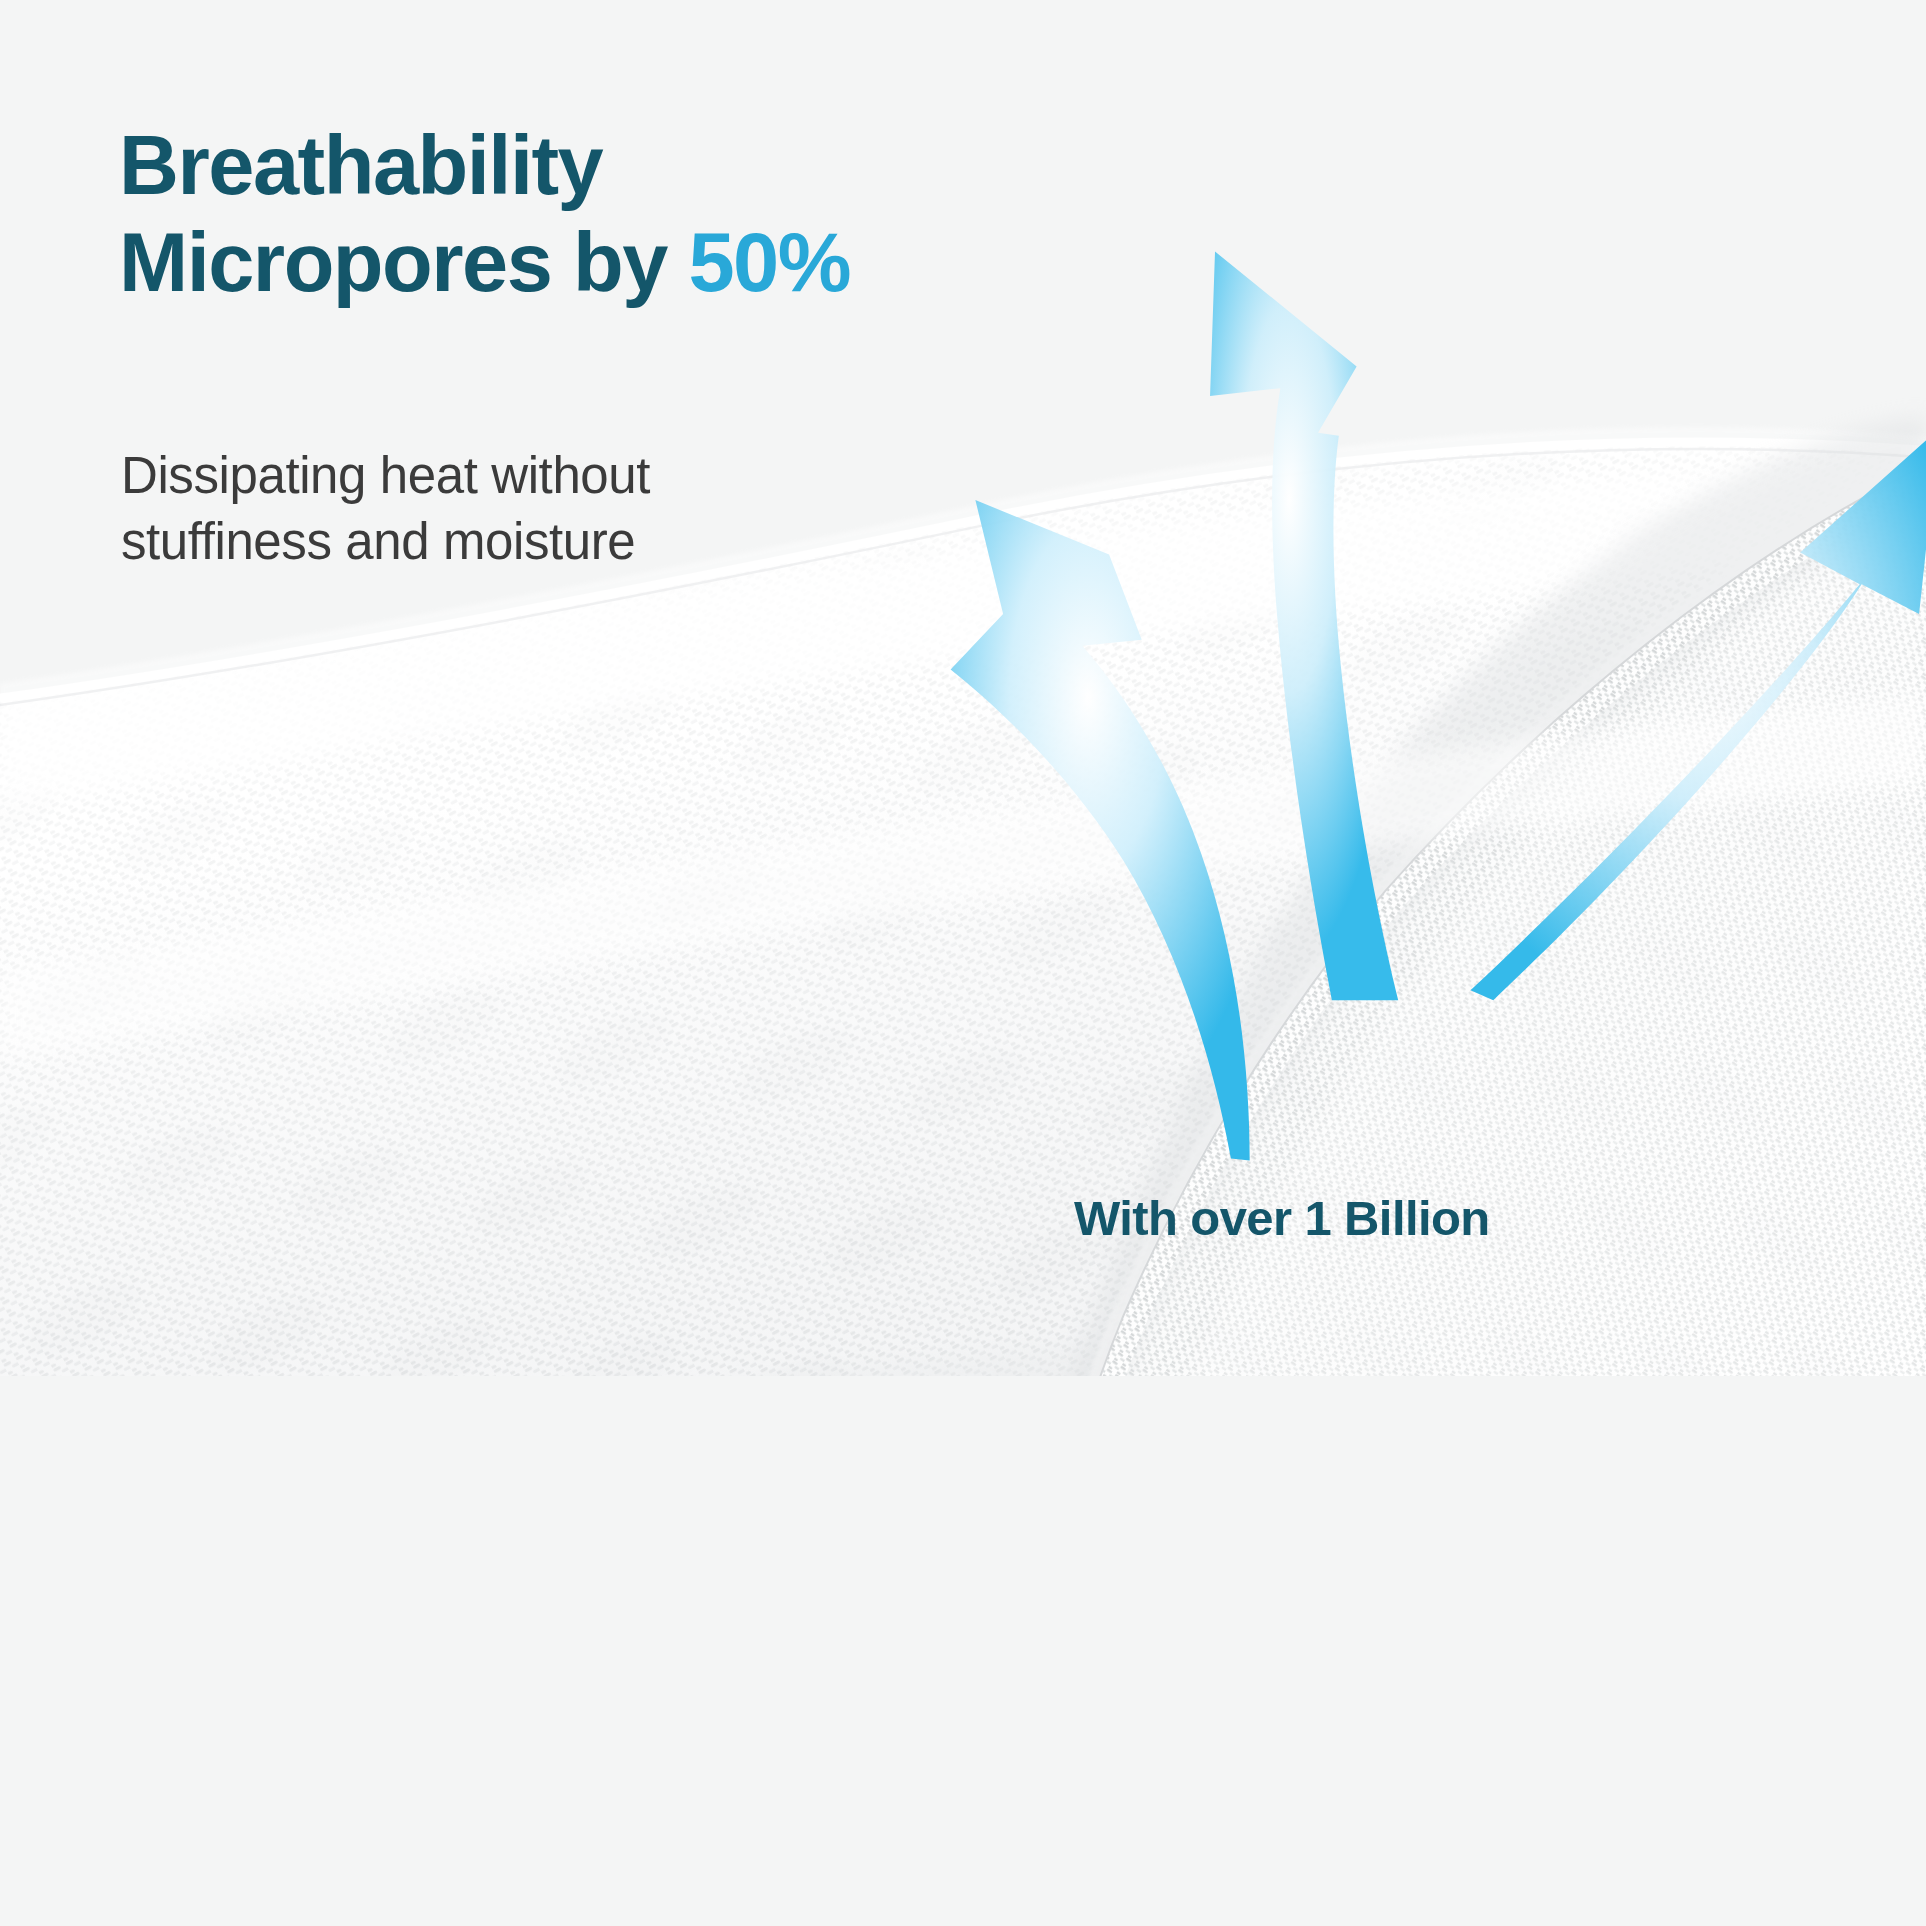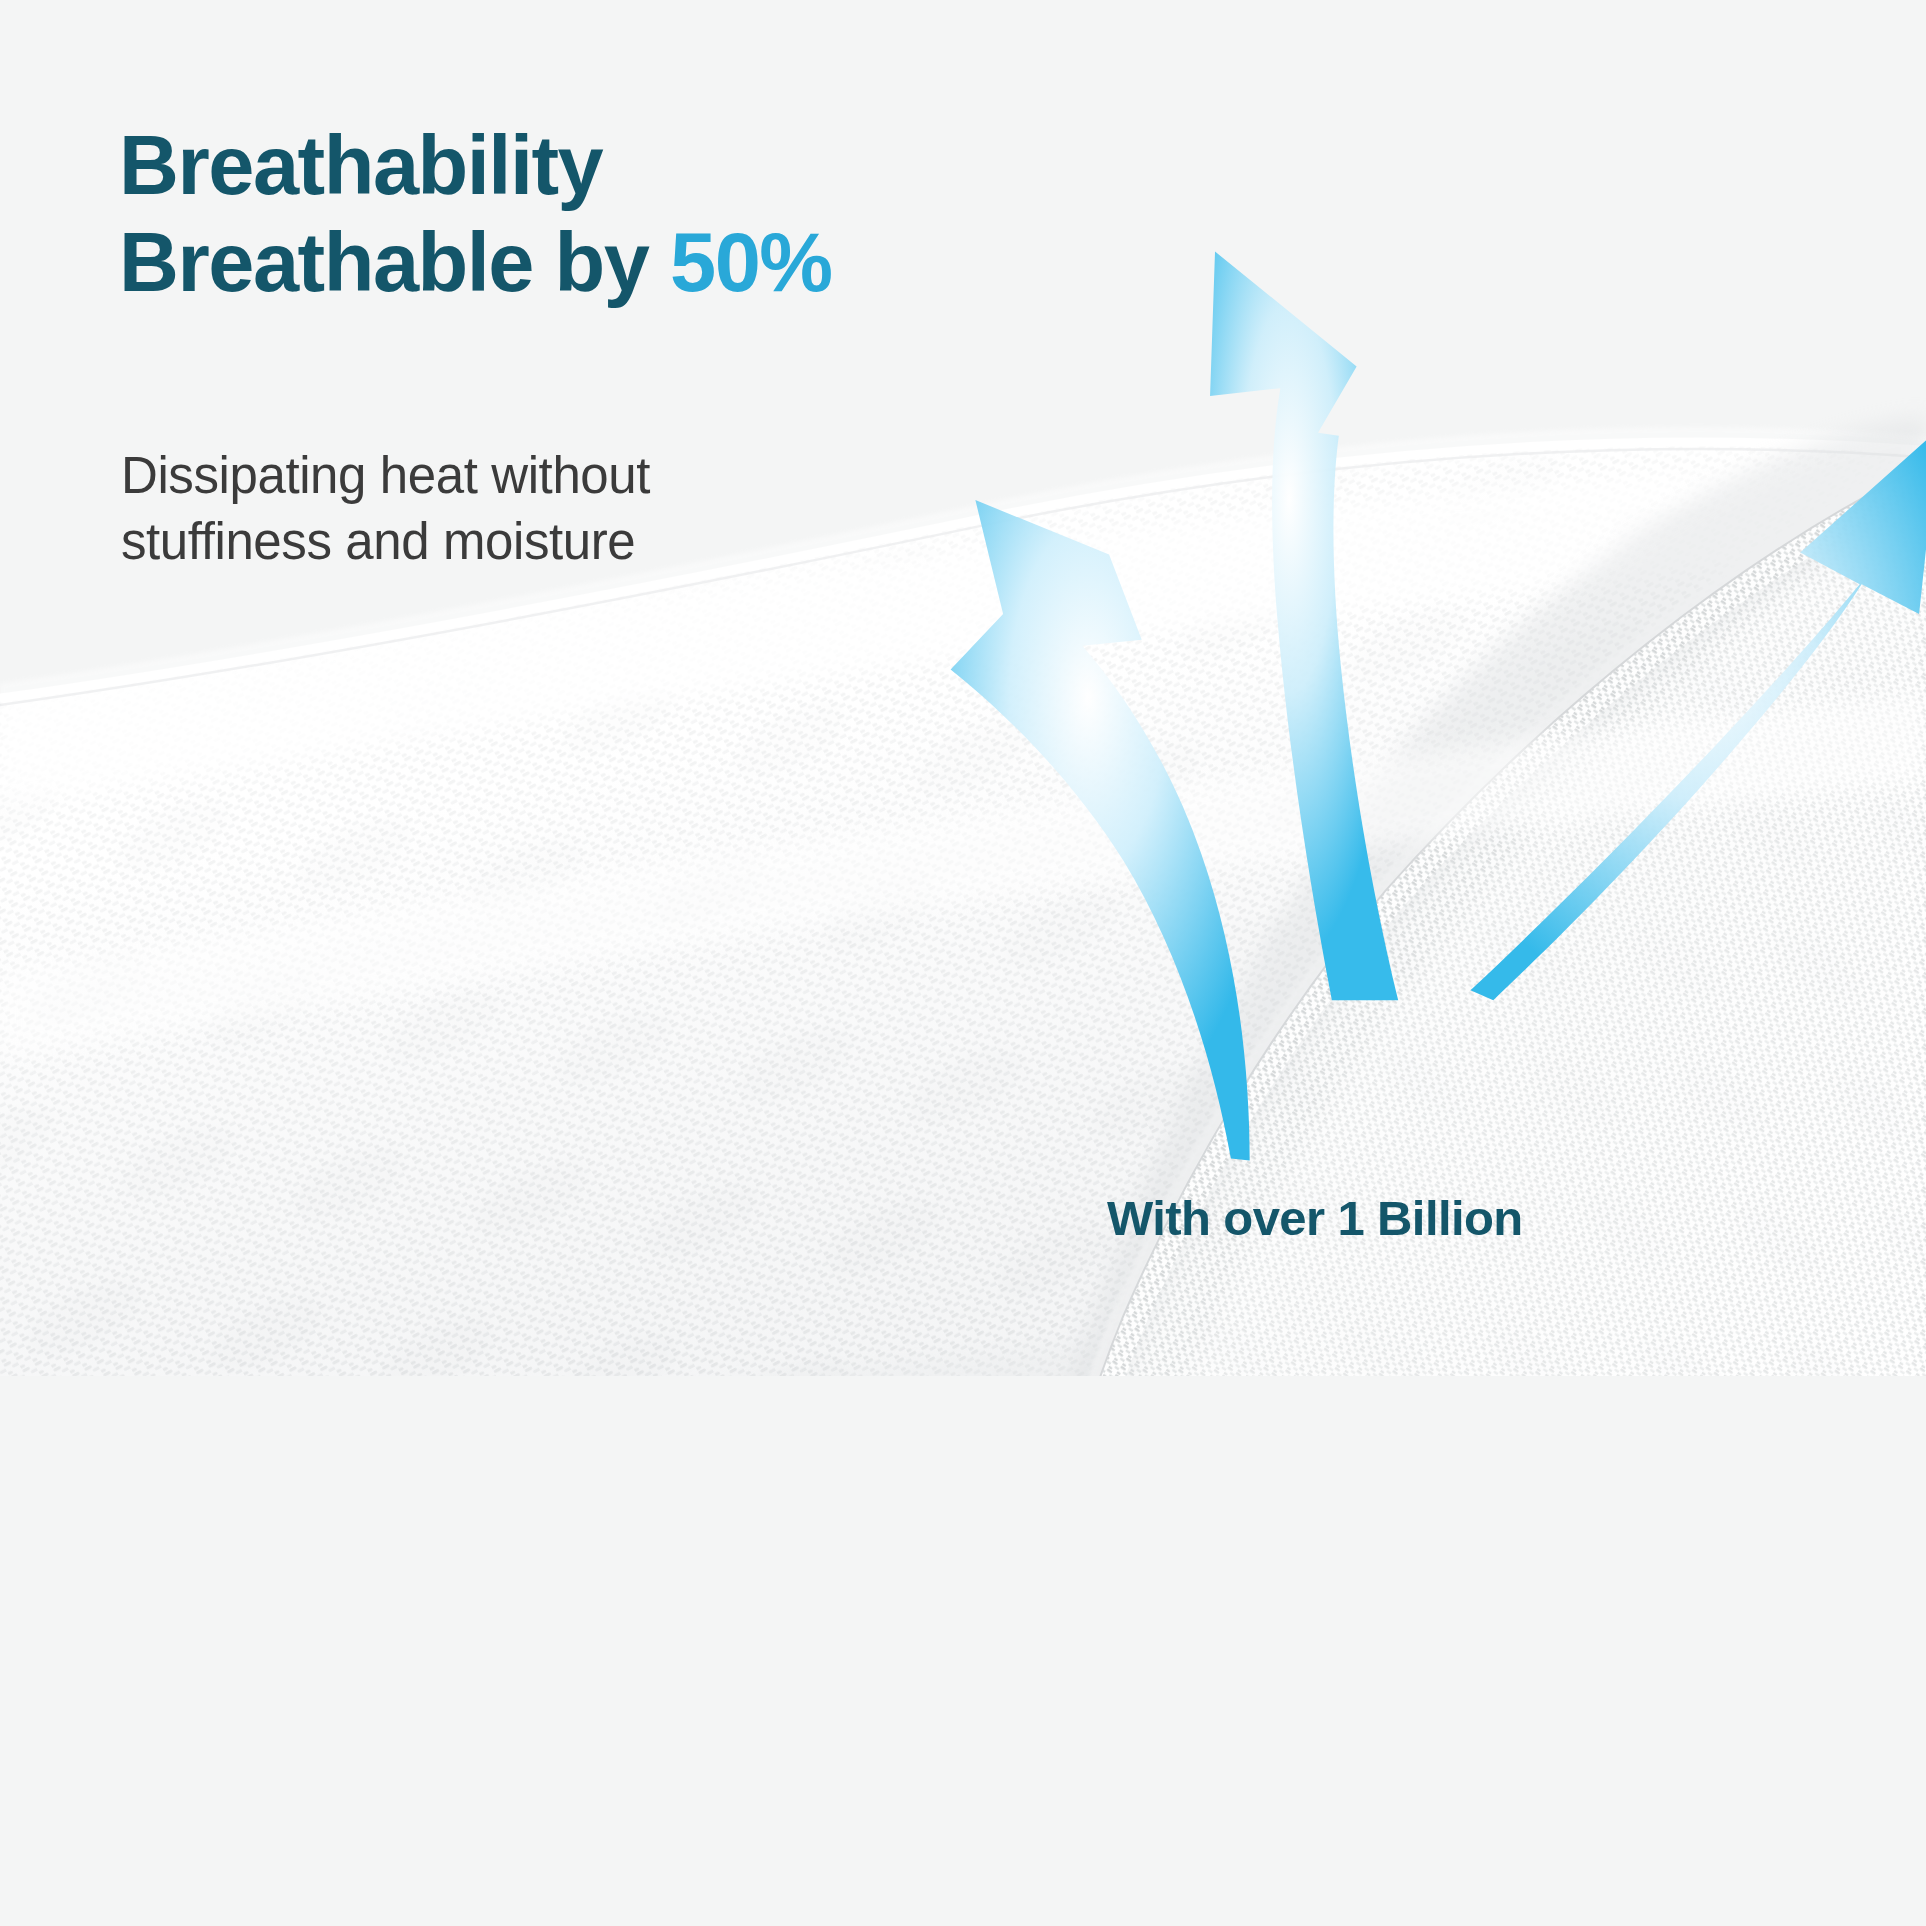--- a/index.html
+++ b/index.html
@@ -29,21 +29,21 @@
     position:absolute;left:121px;top:409px;
     font-size:51px;line-height:1.30;
     font-weight:300;
     letter-spacing:-0.4px;
     color:#3b3b3b;
     white-space:nowrap;
     margin-top:34px;
   }
 
   #callout{
-    position:absolute;left:1107px;top:1188px;
+    position:absolute;left:1074px;top:1188px;
     font-size:49px;line-height:1.26;
     font-weight:600;
     letter-spacing:-0.6px;
     color:#14566a;
     white-space:nowrap;
     z-index:40;
   }
 </style>
 </head>
 <body>
@@ -235,21 +235,21 @@
                C 1848,640 1800,700 1748,760
                C 1665,856 1578,944 1508,1010 Z" fill="url(#arrGradR)"></path>
     </g>
   </svg>
 
   <div id="headline">
     <div>
       <span>Breathability</span>
     </div>
     <div>
-      <span>Breathable by </span><span class="accent">50%</span>
+      <span>Micropores by </span><span class="accent">50%</span>
     </div>
   </div>
 
   <div id="subtitle">
     <div>Dissipating heat without</div>
     <div>stuffiness and moisture</div>
   </div>
 
   <div id="callout">
     <div>With over 1 Billion</div>

